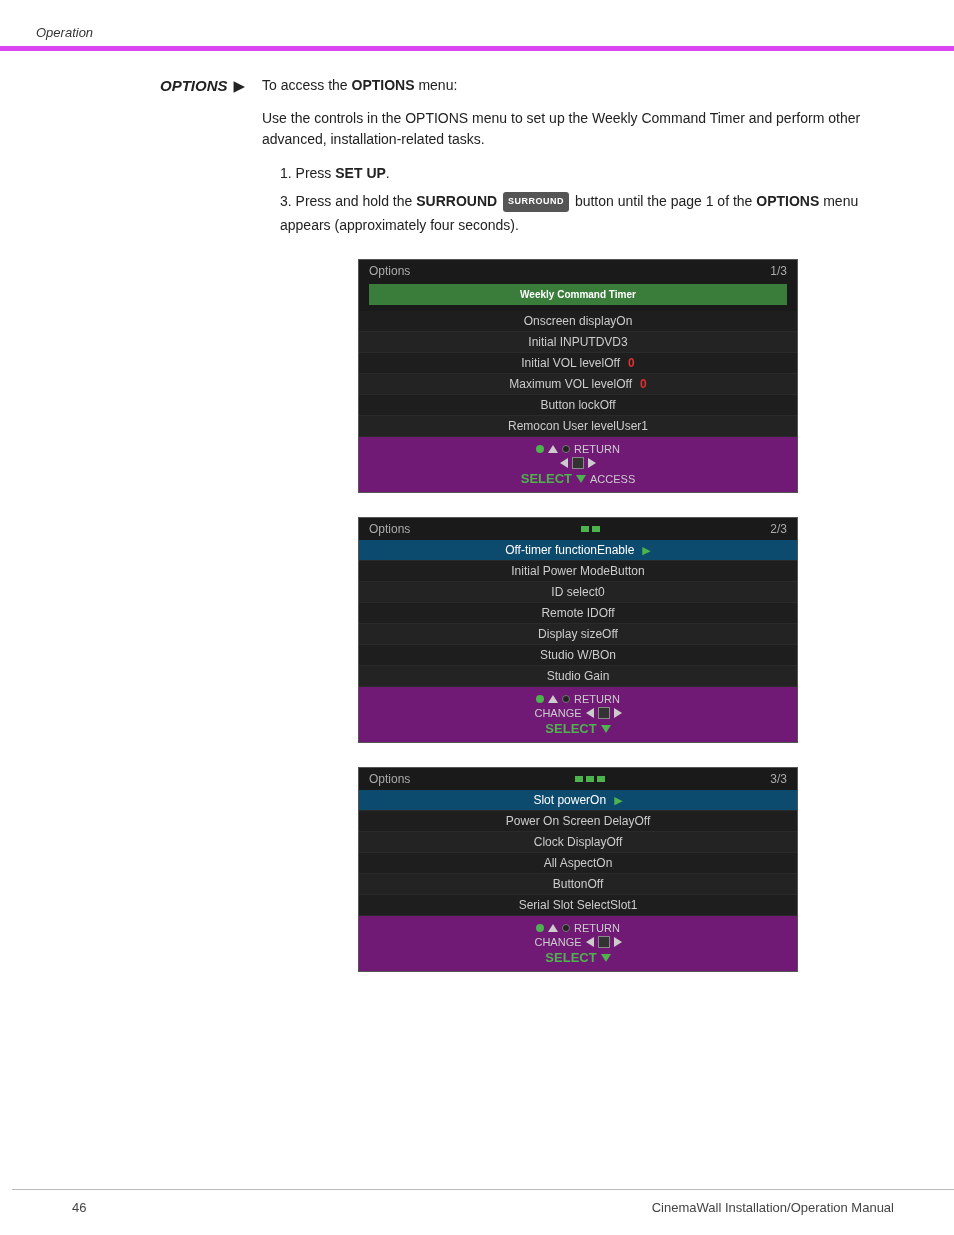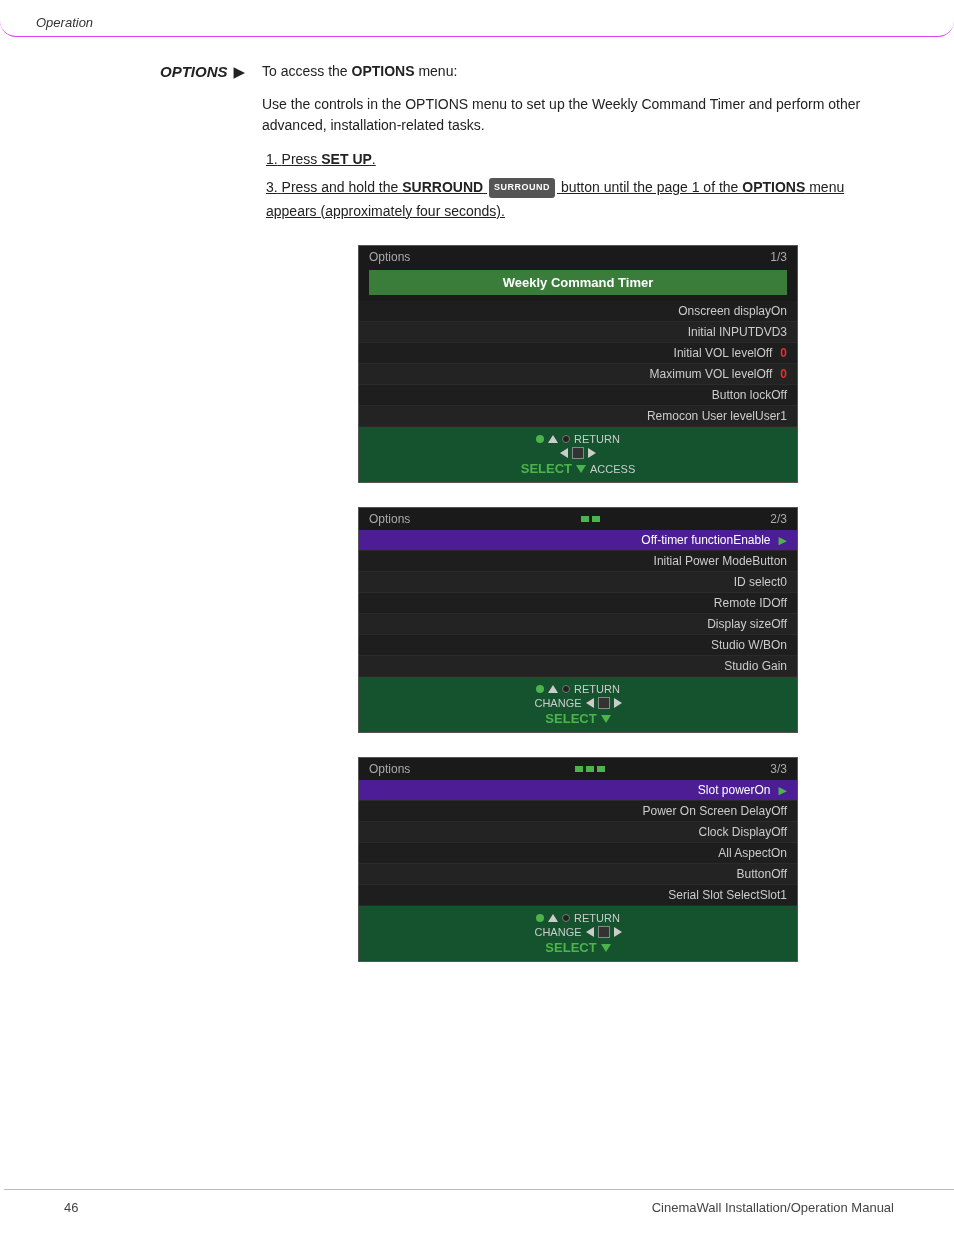--- a/index.html
+++ b/index.html
@@ -7,24 +7,23 @@
       width: 954px;
       min-height: 1235px;
       background: #fff;
       font-family: Arial, Helvetica, sans-serif;
       font-size: 14px;
       color: #222;
       position: relative;
     }
 
     .page-header {
-      padding: 14px 36px 6px 36px;
-      border-bottom: 1px solid #d946ef;
+      padding: 24px 36px 6px 36px;
+      border-bottom: 5px solid #d946ef;
       margin-bottom: 0;
-      border-radius: 16px;
     }
     .page-header span {
       font-style: italic;
       font-size: 13px;
       color: #333;
     }
 
     .content {
       padding: 24px 60px 30px 160px;
     }
@@ -50,24 +49,23 @@
     .options-text-block p {
       font-size: 14px;
       line-height: 1.5;
       color: #222;
       margin-bottom: 12px;
     }
     .options-text-block p b {
       font-weight: bold;
     }
     .steps {
-      margin-left: 4px;
+      margin-left: 18px;
       padding-left: 0;
       list-style: none;
-      text-decoration: underline;
     }
     .steps li {
       font-size: 14px;
       line-height: 1.7;
       color: #222;
       margin-bottom: 4px;
     }
     .steps li b { font-weight: bold; }
 
     .surround-badge {
@@ -130,59 +128,59 @@
 
     .osd-title-row {
       background: #1a1a1a;
       padding: 2px 10px 6px 10px;
     }
     .osd-title-highlight {
       background: #3a7d3a;
       color: #fff;
       text-align: center;
       padding: 5px 22px;
-      font-size: 13px;
+      font-size: 10px;
       font-weight: bold;
       border: none;
       width: 100%;
     }
 
     .osd-row {
       display: flex;
-      justify-content: flex-end;
+      justify-content: center;
       align-items: center;
       padding: 3px 10px;
       color: #ccc;
       background: #232323;
       border-bottom: 1px solid #2a2a2a;
     }
     .osd-row:nth-child(odd) {
       background: #1e1e1e;
     }
     .osd-row.highlighted {
-      background: #4c1d95;
+      background: #0c4a6e;
       color: #fff;
     }
     .osd-row-label { font-size: 12px; }
     .osd-row-value { font-size: 12px; color: #ccc; display: flex; align-items: center; gap: 4px; }
     .osd-row.highlighted .osd-row-value { color: #fff; }
 
     .red-zero {
       color: #e03030;
       font-weight: bold;
       margin-left: 4px;
     }
     .arrow-right-green {
       color: #4db34d;
       font-size: 11px;
       margin-left: 4px;
     }
 
     .osd-nav {
-      background: #14532d;
+      background: #701a75;
       padding: 6px 10px 6px 10px;
       display: flex;
       flex-direction: column;
       align-items: center;
       gap: 2px;
     }
     .osd-nav-row {
       display: flex;
       align-items: center;
       gap: 4px;
@@ -235,21 +233,21 @@
       border-bottom: 5px solid transparent;
       border-left: 8px solid #ccc;
       display: inline-block;
     }
     .nav-label-green { color: #4db34d; font-size: 13px; font-weight: bold; }
     .nav-label-white { color: #ccc; font-size: 11px; }
 
     .page-footer {
       position: absolute;
       bottom: 20px;
-      left: 4px; right: 0;
+      left: 12px; right: 0;
       display: flex;
       justify-content: space-between;
       padding: 0 60px;
       font-size: 13px;
       color: #444;
       border-top: 1px solid #bbb;
       padding-top: 10px;
     }
   </style>
 </head>

